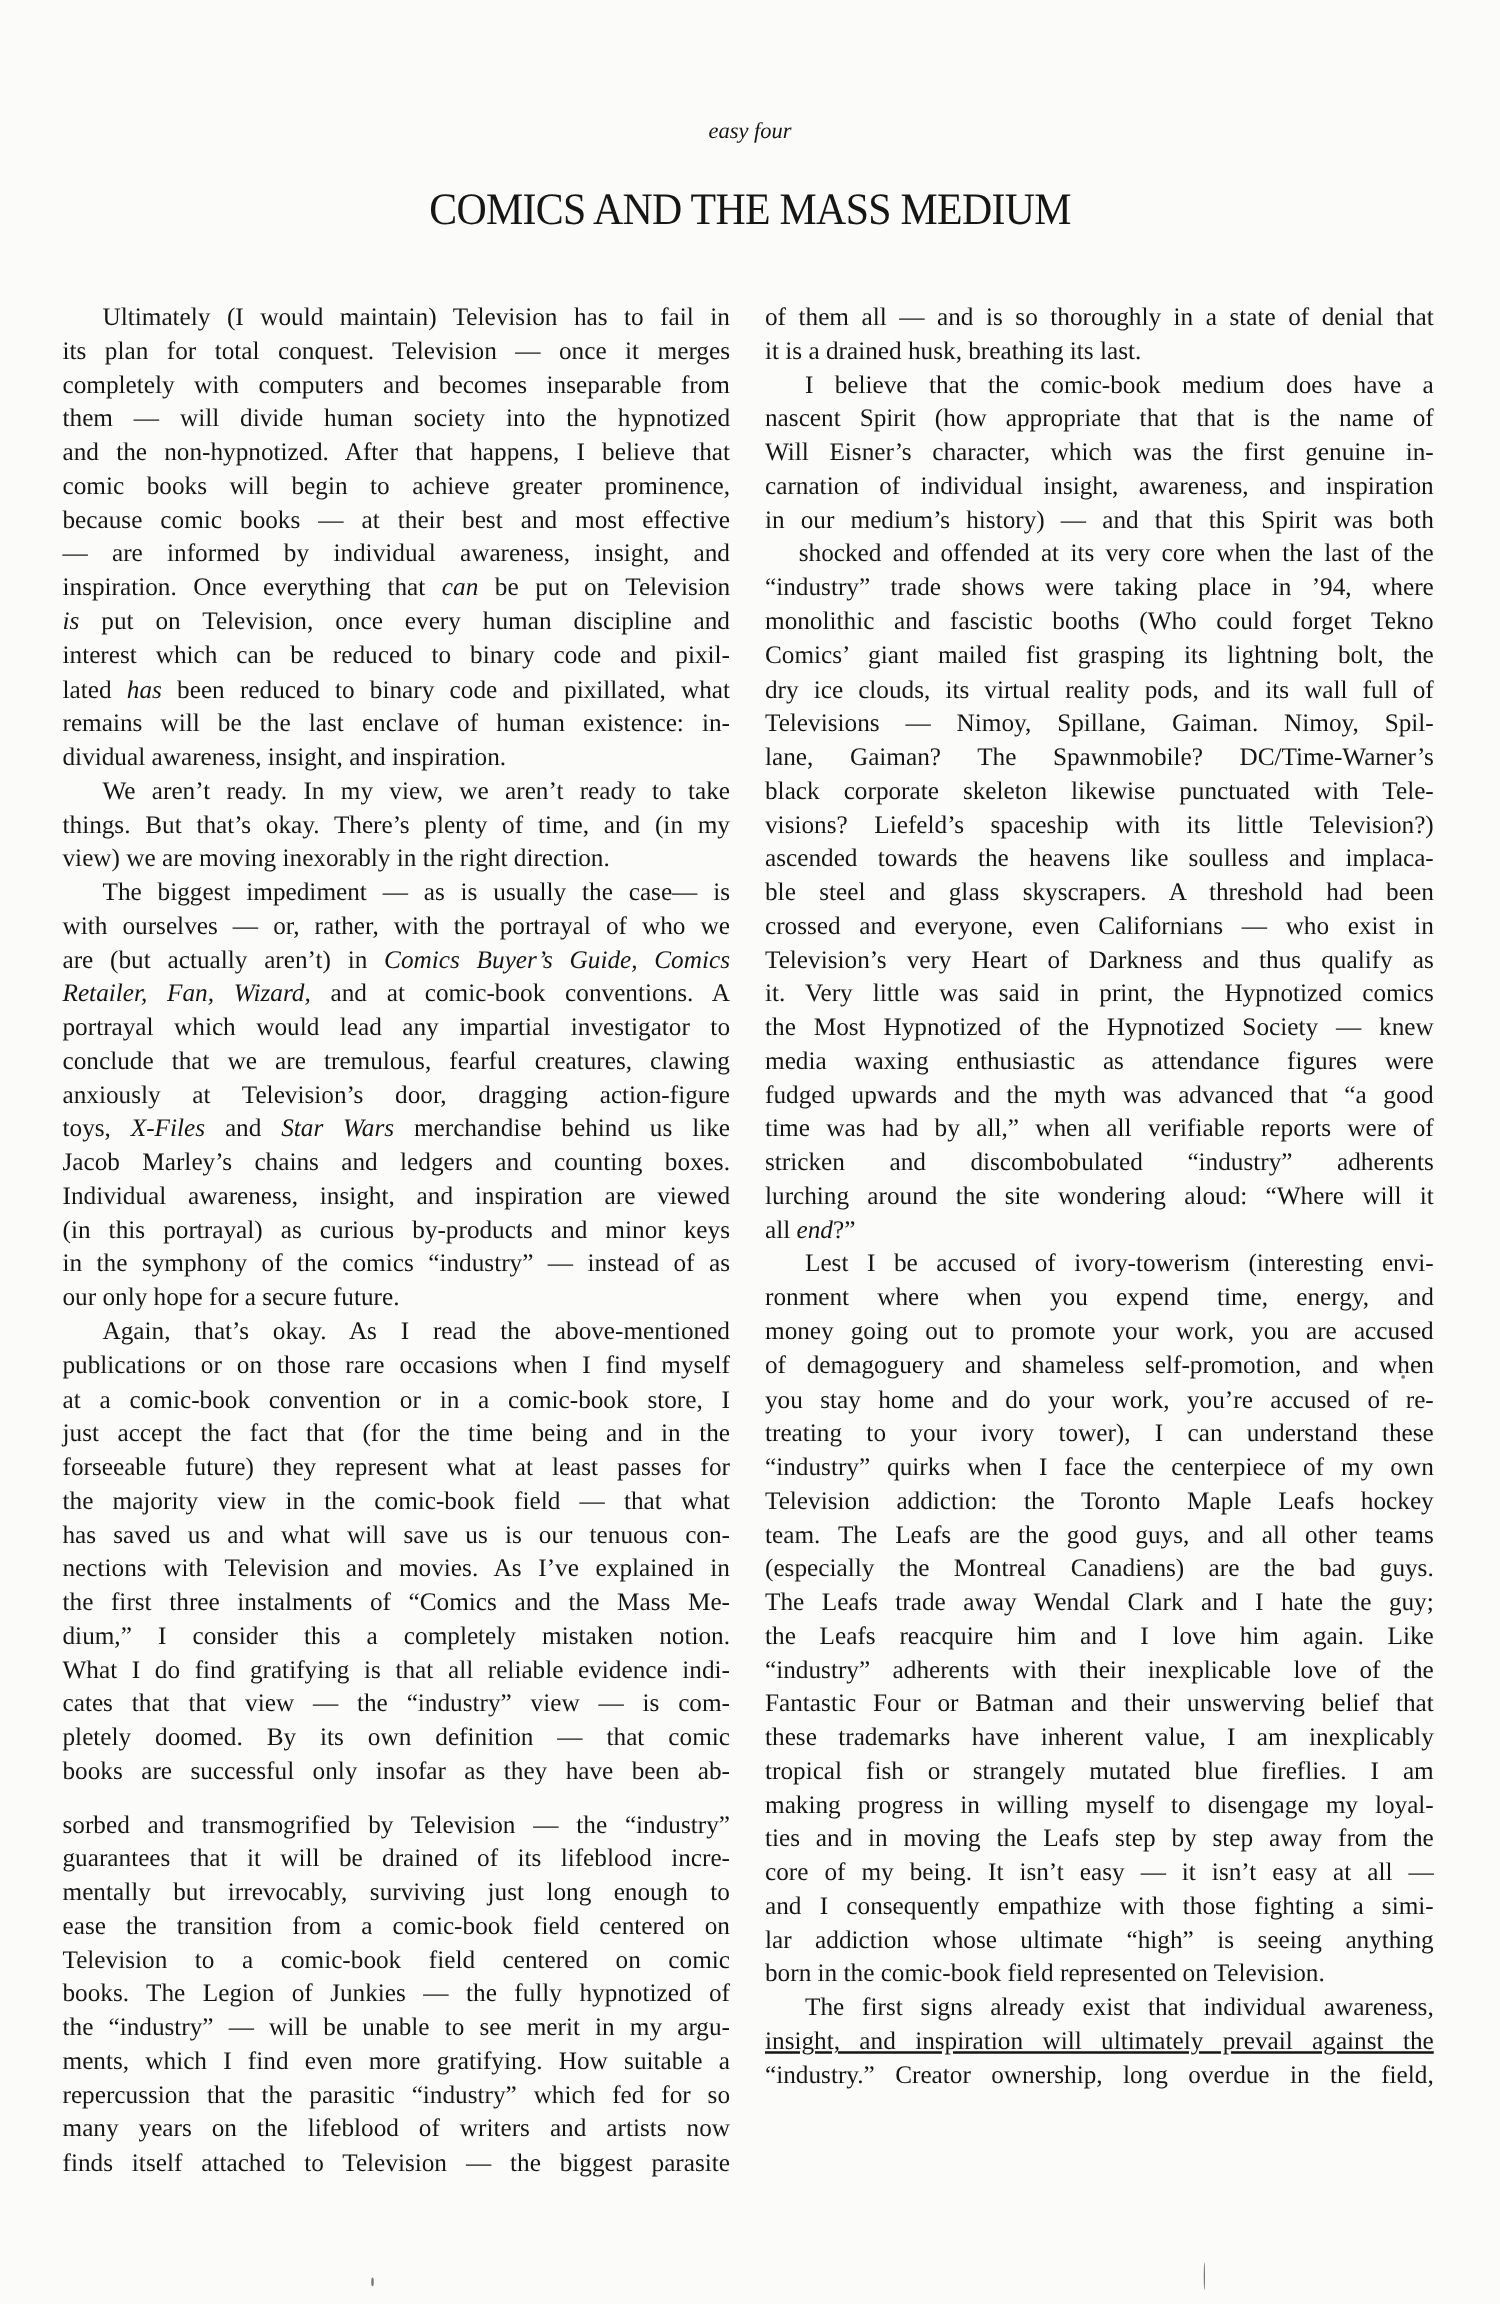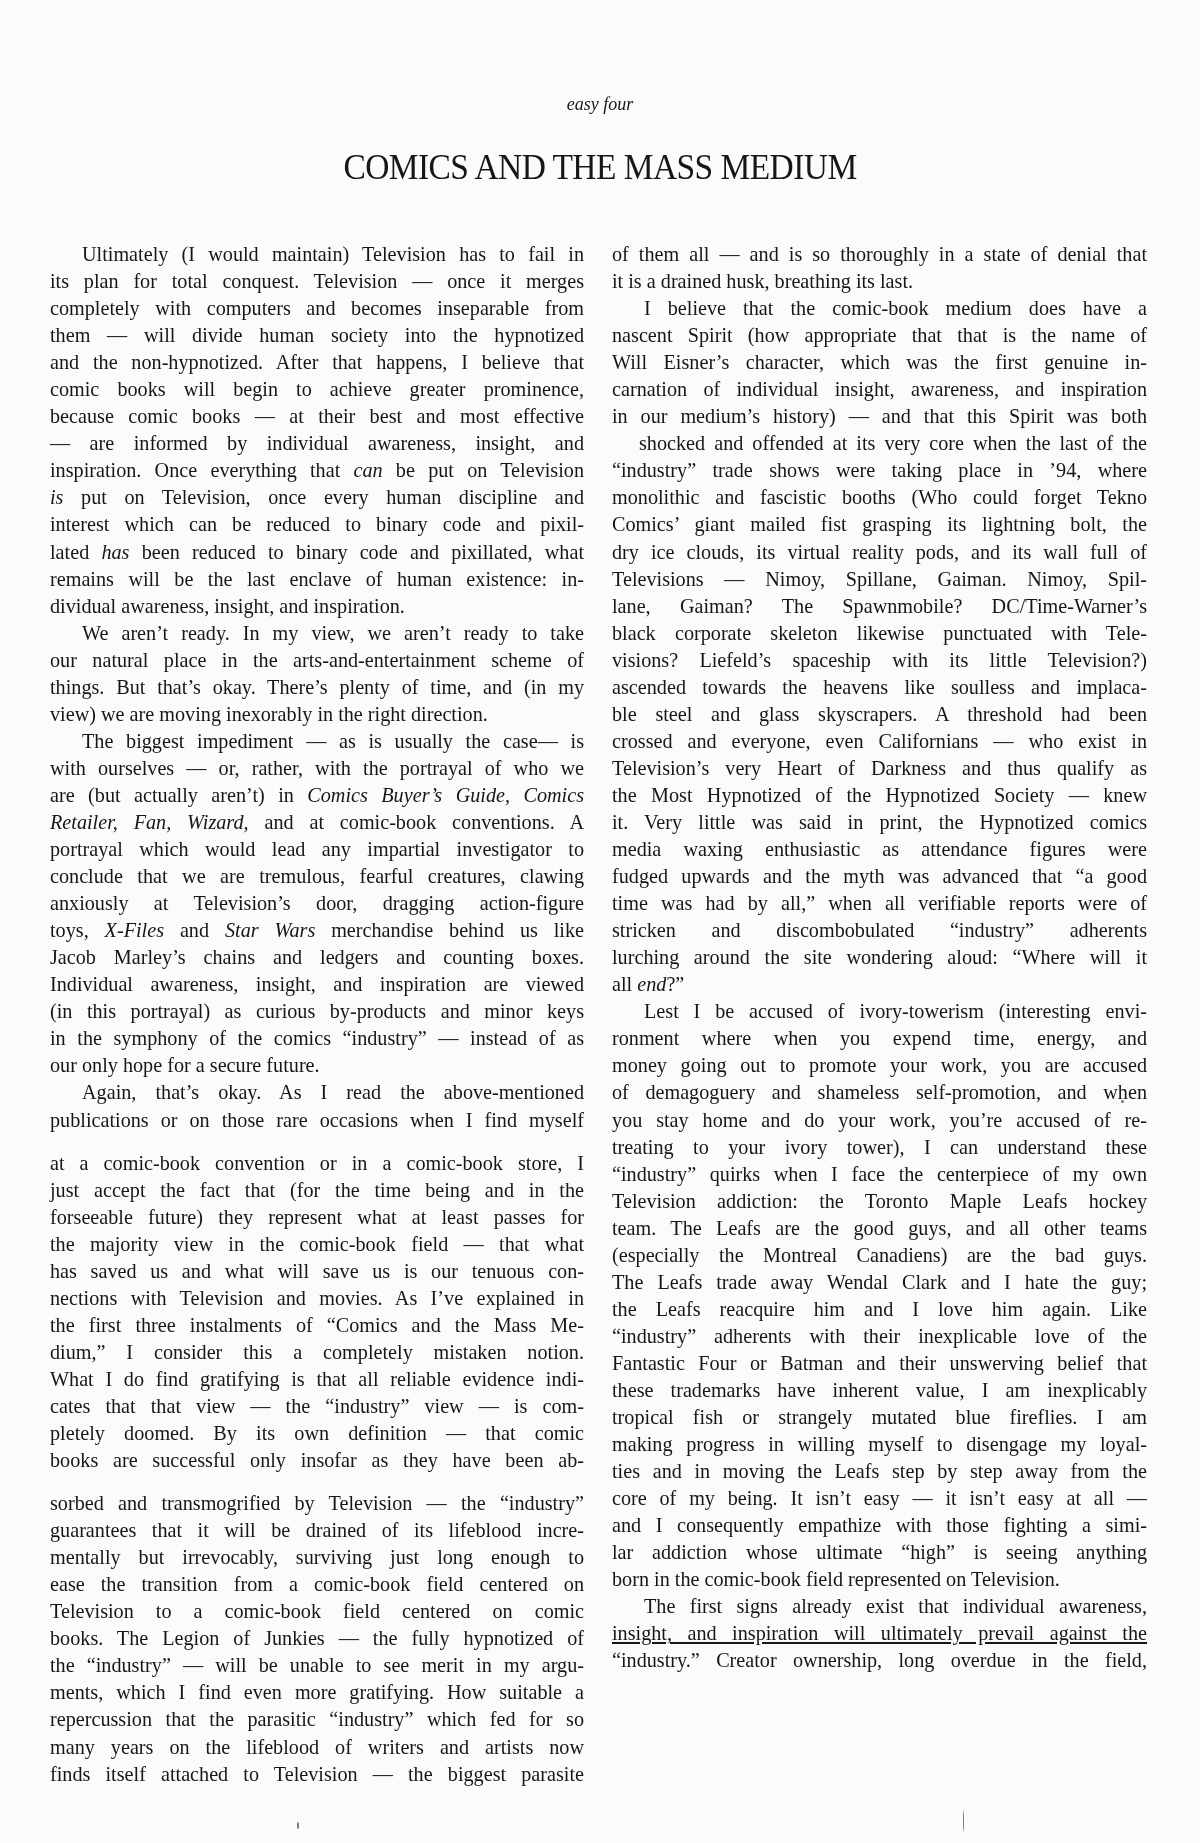--- a/index.html
+++ b/index.html
@@ -44,39 +44,38 @@
     <div class="line" style="white-space: normal; overflow: visible;"><span>comic books will begin to achieve greater prominence,</span></div>
     <div class="line" style="white-space: normal; overflow: visible;"><span>because comic books — at their best and most effective</span></div>
     <div class="line" style="white-space: normal; overflow: visible;"><span>— are informed by individual awareness, insight, and</span></div>
     <div class="line" style="white-space: normal; overflow: visible;"><span>inspiration. Once everything that </span><i>can</i><span> be put on Television</span></div>
     <div class="line" style="white-space: normal; overflow: visible;"><i>is</i><span> put on Television, once every human discipline and</span></div>
     <div class="line" style="white-space: normal; overflow: visible;"><span>interest which can be reduced to binary code and pixil-</span></div>
     <div class="line" style="white-space: normal; overflow: visible;"><span>lated </span><i>has</i><span> been reduced to binary code and pixillated, what</span></div>
     <div class="line" style="white-space: normal; overflow: visible;"><span>remains will be the last enclave of human existence: in-</span></div>
     <div class="line last" style="white-space: normal; overflow: visible;"><span>dividual awareness, insight, and inspiration.</span></div>
     <div class="line indent" style="white-space: normal; overflow: visible;"><span>We aren’t ready.  In my view, we aren’t ready to take</span></div>
-    <div class="line" style="white-space: normal; overflow: visible;"><span>our natural place in the arts-and-entertainment scheme of</span></div>
     <div class="line" style="white-space: normal; overflow: visible;"><span>things. But that’s okay. There’s plenty of time, and (in my</span></div>
     <div class="line last" style="white-space: normal; overflow: visible;"><span>view) we are moving inexorably in the right direction.</span></div>
     <div class="line indent" style="white-space: normal; overflow: visible;"><span>The biggest impediment — as is usually the case— is</span></div>
     <div class="line" style="white-space: normal; overflow: visible;"><span>with ourselves — or, rather, with the portrayal of who we</span></div>
     <div class="line" style="white-space: normal; overflow: visible;"><span>are (but actually aren’t) in </span><i>Comics Buyer’s Guide, Comics</i></div>
     <div class="line" style="white-space: normal; overflow: visible;"><i>Retailer, Fan, Wizard,</i><span> and at comic-book conventions.  A</span></div>
     <div class="line" style="white-space: normal; overflow: visible;"><span>portrayal which would lead any impartial investigator to</span></div>
     <div class="line" style="white-space: normal; overflow: visible;"><span>conclude that we are tremulous, fearful creatures, clawing</span></div>
     <div class="line" style="white-space: normal; overflow: visible;"><span>anxiously at Television’s door, dragging action-figure</span></div>
     <div class="line" style="white-space: normal; overflow: visible;"><span>toys, </span><i>X-Files</i><span> and </span><i>Star Wars</i><span> merchandise behind us like</span></div>
     <div class="line" style="white-space: normal; overflow: visible;"><span>Jacob Marley’s chains and ledgers and counting boxes.</span></div>
     <div class="line" style="white-space: normal; overflow: visible;"><span>Individual awareness, insight, and inspiration are viewed</span></div>
     <div class="line" style="white-space: normal; overflow: visible;"><span>(in this portrayal) as curious by-products and minor keys</span></div>
     <div class="line" style="white-space: normal; overflow: visible;"><span>in the symphony of the comics “industry” — instead of as</span></div>
     <div class="line last" style="white-space: normal; overflow: visible;"><span>our only hope for a secure future.</span></div>
     <div class="line indent" style="white-space: normal; overflow: visible;"><span>Again, that’s okay. As I read the above-mentioned</span></div>
     <div class="line" style="white-space: normal; overflow: visible;"><span>publications or on those rare occasions when I find myself</span></div>
-    <div class="line" style="white-space: normal; overflow: visible; margin-top: 16px;"><span>at a comic-book convention or in a comic-book store, I</span></div>
+    <div class="line" style="white-space: normal; overflow: visible;"><span>at a comic-book convention or in a comic-book store, I</span></div>
     <div class="line" style="white-space: normal; overflow: visible;"><span>just accept the fact that (for the time being and in the</span></div>
     <div class="line" style="white-space: normal; overflow: visible;"><span>forseeable future) they represent what at least passes for</span></div>
     <div class="line" style="white-space: normal; overflow: visible;"><span>the majority view in the comic-book field — that what</span></div>
     <div class="line" style="white-space: normal; overflow: visible;"><span>has saved us and what will save us is our tenuous con-</span></div>
     <div class="line" style="white-space: normal; overflow: visible;"><span>nections with Television and movies. As I’ve explained in</span></div>
     <div class="line" style="white-space: normal; overflow: visible;"><span>the first three instalments of “Comics and the Mass Me-</span></div>
     <div class="line" style="white-space: normal; overflow: visible;"><span>dium,” I consider this a completely mistaken notion.</span></div>
     <div class="line" style="white-space: normal; overflow: visible;"><span>What I do find gratifying is that all reliable evidence indi-</span></div>
     <div class="line" style="white-space: normal; overflow: visible;"><span>cates that that view — the “industry” view — is com-</span></div>
     <div class="line" style="white-space: normal; overflow: visible;"><span>pletely doomed. By its own definition — that comic</span></div>
@@ -107,22 +106,22 @@
     <div class="line" style="white-space: normal; overflow: visible;"><span>Comics’ giant mailed fist grasping its lightning bolt, the</span></div>
     <div class="line" style="white-space: normal; overflow: visible;"><span>dry ice clouds, its virtual reality pods, and its wall full of</span></div>
     <div class="line" style="white-space: normal; overflow: visible;"><span>Televisions — Nimoy, Spillane, Gaiman. Nimoy, Spil-</span></div>
     <div class="line" style="white-space: normal; overflow: visible;"><span>lane, Gaiman? The Spawnmobile? DC/Time-Warner’s</span></div>
     <div class="line" style="white-space: normal; overflow: visible;"><span>black corporate skeleton likewise punctuated with Tele-</span></div>
     <div class="line" style="white-space: normal; overflow: visible;"><span>visions? Liefeld’s spaceship with its little Television?)</span></div>
     <div class="line" style="white-space: normal; overflow: visible;"><span>ascended towards the heavens like soulless and implaca-</span></div>
     <div class="line" style="white-space: normal; overflow: visible;"><span>ble steel and glass skyscrapers. A threshold had been</span></div>
     <div class="line" style="white-space: normal; overflow: visible;"><span>crossed and everyone, even Californians — who exist in</span></div>
     <div class="line" style="white-space: normal; overflow: visible;"><span>Television’s very Heart of Darkness and thus qualify as</span></div>
+    <div class="line" style="white-space: normal; overflow: visible;"><span>it. Very little was said in print, the Hypnotized comics</span></div>
     <div class="line" style="white-space: normal; overflow: visible;"><span>the Most Hypnotized of the Hypnotized Society — knew</span></div>
-    <div class="line" style="white-space: normal; overflow: visible;"><span>it. Very little was said in print, the Hypnotized comics</span></div>
     <div class="line" style="white-space: normal; overflow: visible;"><span>media waxing enthusiastic as attendance figures were</span></div>
     <div class="line" style="white-space: normal; overflow: visible;"><span>fudged upwards and the myth was advanced that “a good</span></div>
     <div class="line" style="white-space: normal; overflow: visible;"><span>time was had by all,” when all verifiable reports were of</span></div>
     <div class="line" style="white-space: normal; overflow: visible;"><span>stricken and discombobulated “industry” adherents</span></div>
     <div class="line" style="white-space: normal; overflow: visible;"><span>lurching around the site wondering aloud: “Where will it</span></div>
     <div class="line last" style="white-space: normal; overflow: visible;"><span>all </span><i>end</i><span>?”</span></div>
     <div class="line indent" style="white-space: normal; overflow: visible;"><span>Lest I be accused of ivory-towerism (interesting envi-</span></div>
     <div class="line" style="white-space: normal; overflow: visible;"><span>ronment where when you expend time, energy, and</span></div>
     <div class="line" style="white-space: normal; overflow: visible;"><span>money going out to promote your work, you are accused</span></div>
     <div class="line" style="white-space: normal; overflow: visible;"><span>of demagoguery and shameless self-promotion, and when</span></div>

